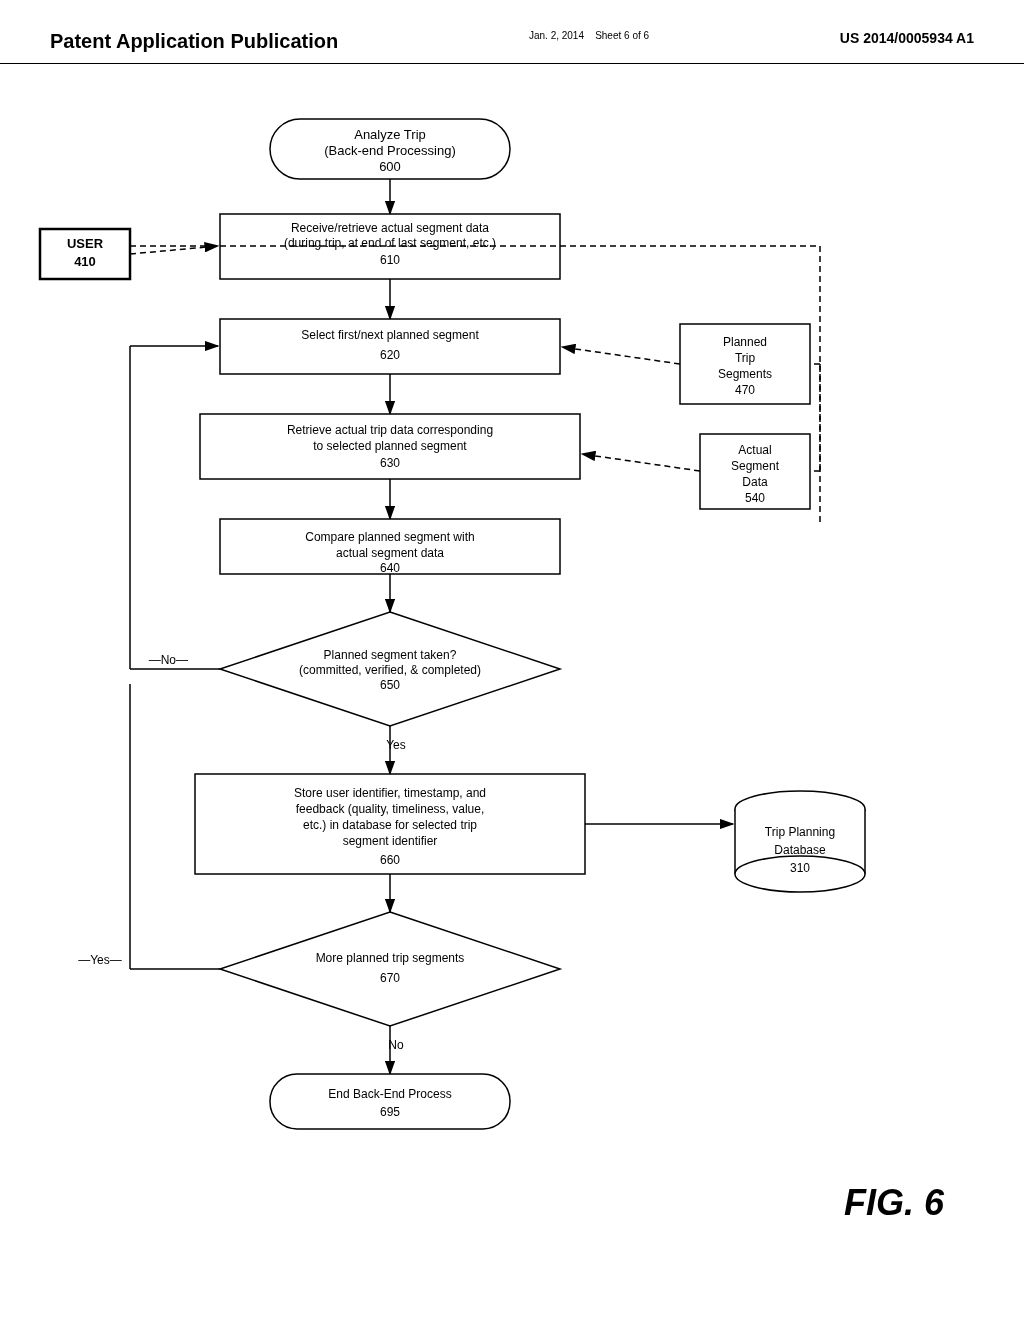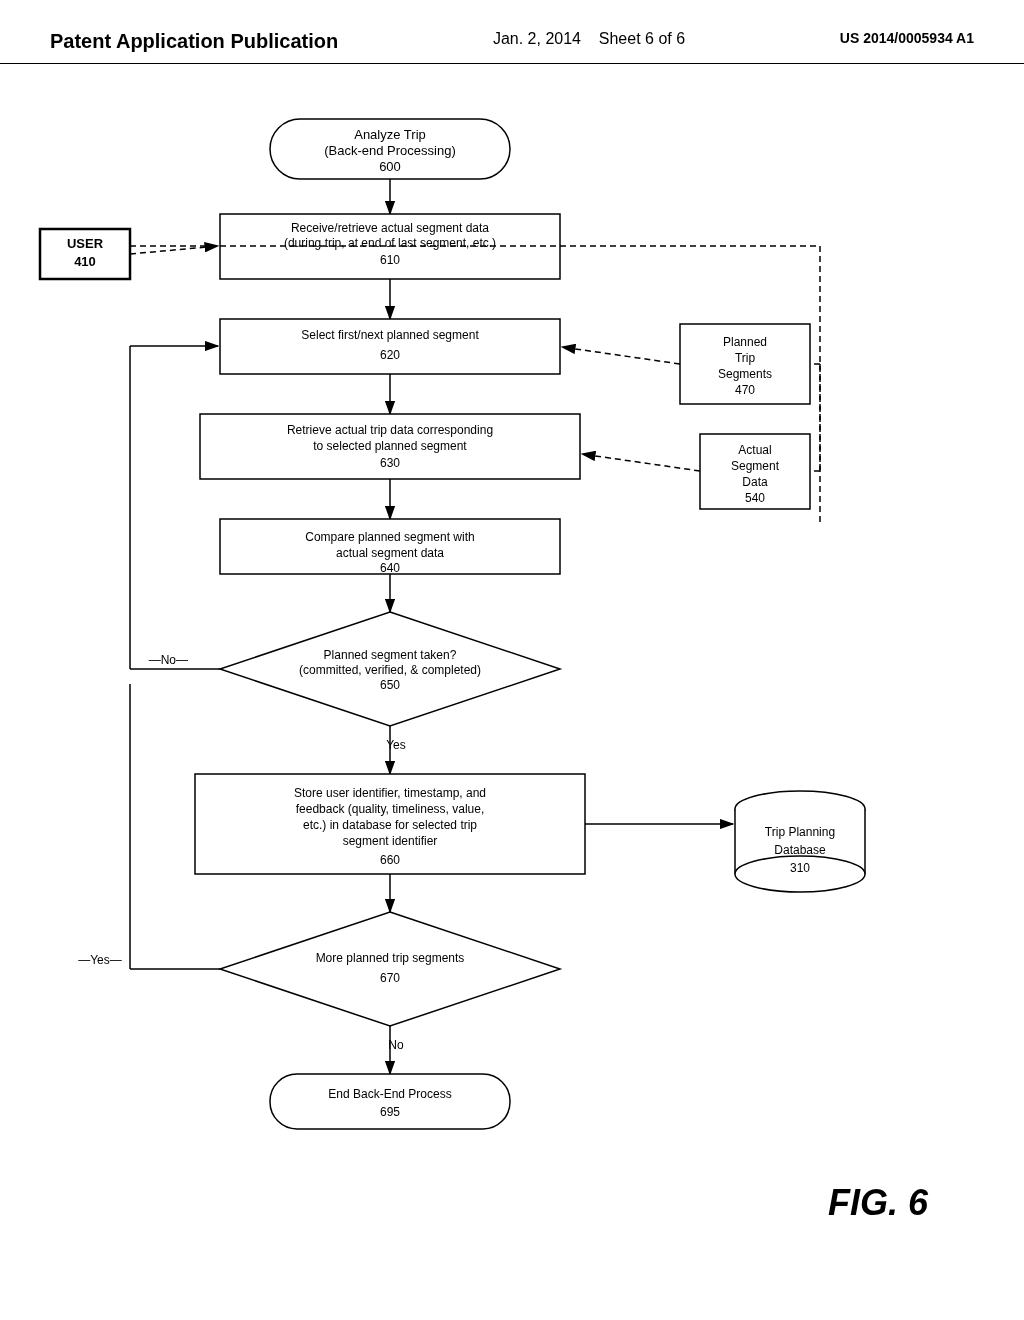--- a/index.html
+++ b/index.html
@@ -19,21 +19,21 @@
       padding: 30px 50px 10px 50px;
       border-bottom: 1px solid #000;
     }
 
     .header-left {
       font-size: 20px;
       font-weight: bold;
     }
 
     .header-center {
-      font-size: 16px;
+      font-size: 10px;
       text-align: center;
     }
 
     .header-right {
       font-size: 14px;
       font-weight: bold;
     }
 
     .diagram-area {
       position: relative;
@@ -46,21 +46,21 @@
       position: absolute;
       top: 0;
       left: 0;
       width: 100%;
       height: 100%;
     }
 
     .fig-label {
       position: absolute;
       bottom: 80px;
-      right: 96px;
+      right: 80px;
       font-size: 36px;
       font-weight: bold;
       font-style: italic;
       font-family: Arial, sans-serif;
     }
   </style>
 </head>
 <body>
 
 <div class="page-header">

